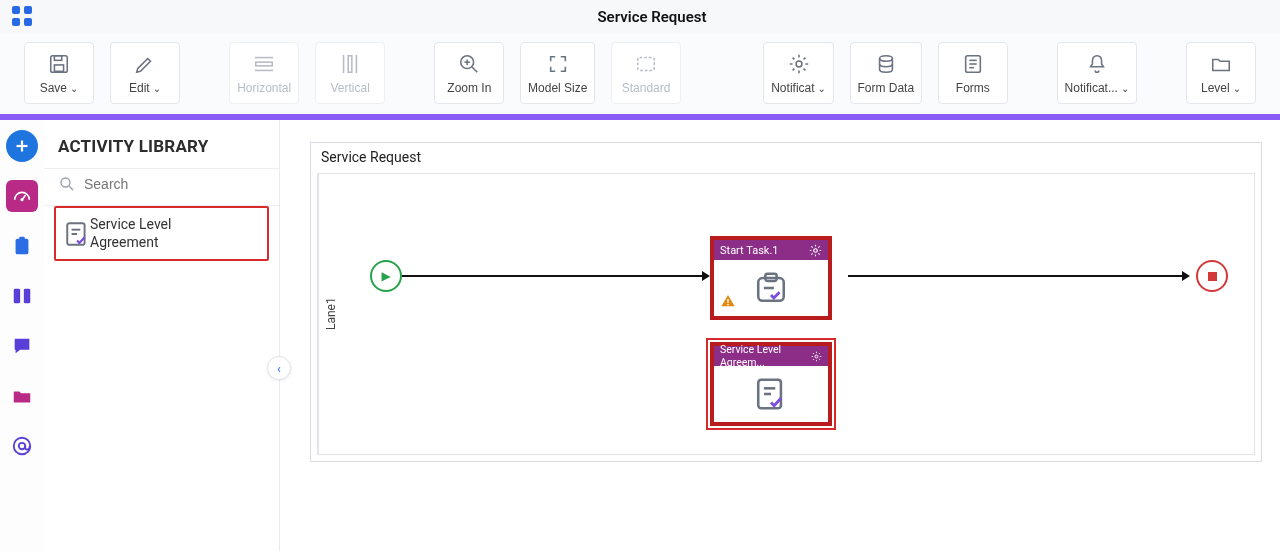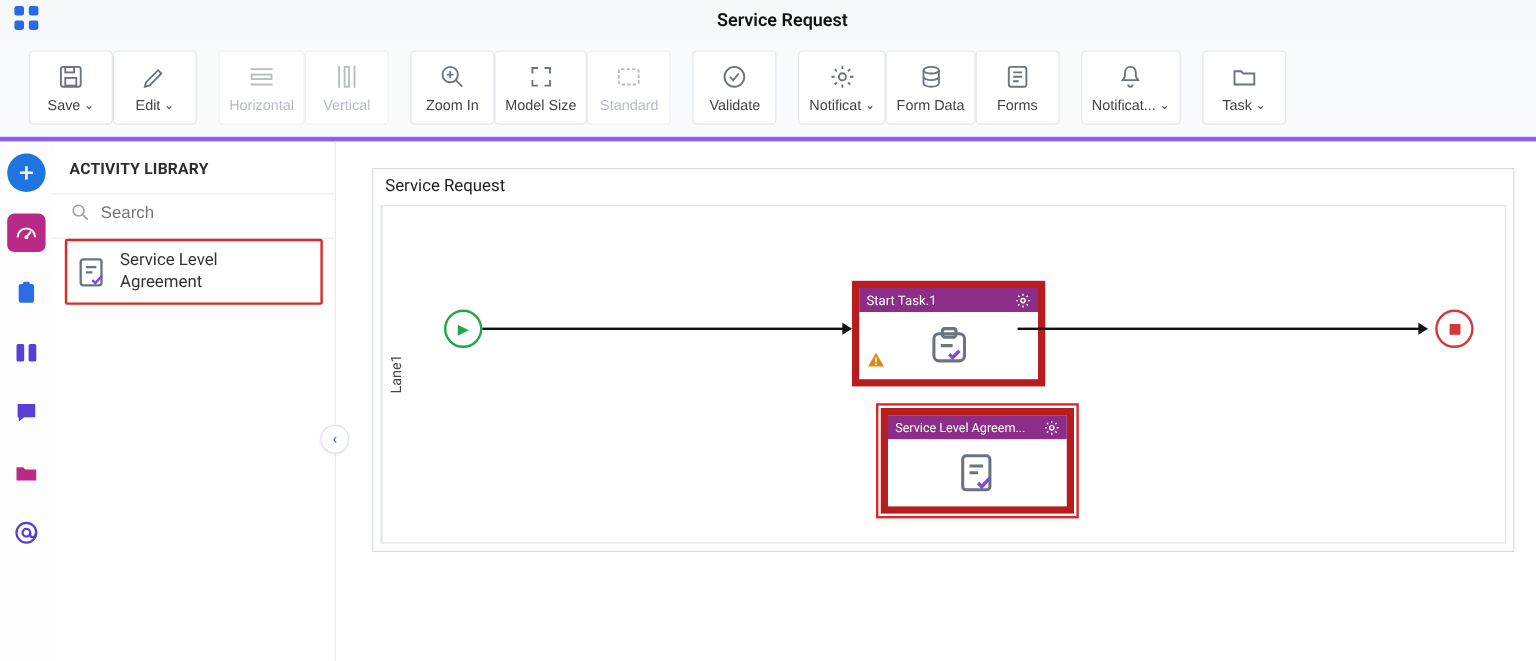--- a/index.html
+++ b/index.html
@@ -22,23 +22,23 @@
     background: #f7f8fa;
   }
   .app-logo { width: 24px; height: 24px; color: #2969e6; }
   .app-title { flex: 1; text-align: center; font-weight: 600; font-size: 15px; color: #111; }
 
   
   .toolbar {
     display: flex;
     align-items: flex-end;
     padding: 8px 24px 10px;
-    gap: 0;
+    gap: 16px;
     background: #fafbfd;
-    border-bottom: 4px solid #8b5cf6;
+    border-bottom: 6px solid #8b5cf6;
   }
   .tool-btn {
     display: flex;
     flex-direction: column;
     align-items: center;
     justify-content: center;
     min-width: 70px;
     height: 62px;
     border: 1px solid #e3e6eb;
     border-radius: 4px;
@@ -71,33 +71,32 @@
   .rail-btn { width: 32px; height: 32px; border-radius: 50%; display:flex; align-items:center; justify-content:center; cursor:pointer; }
   .rail-btn svg { width: 22px; height: 22px; }
 
   
   .panel {
     width: 236px;
     border-right: 1px solid #e9ebef;
     position: relative;
     background:#fff;
   }
-  .panel-header { font-weight: 700; font-size: 13px; color: #2d2d2d; padding: 16px 14px 12px; letter-spacing: 0.2px; }
+  .panel-header { font-weight: 700; font-size: 17px; color: #2d2d2d; padding: 16px 14px 12px; letter-spacing: 0.2px; }
   .search-row { display:flex; align-items:center; gap:8px; padding: 6px 14px 12px; color:#9aa0ac; border-top:1px solid #eceef2; border-bottom:1px solid #eceef2;}
   .search-row input { border:none; outline:none; flex:1; font-size: 14px; color:#555; background:transparent;}
   .cat-row { display:flex; align-items:center; justify-content:space-between; padding: 10px 14px 8px; font-size:14px; color:#333;}
   .cat-row .x { color:#555; cursor:pointer; font-size:15px;}
   .lib-item {
     margin: 0 10px;
     border: 2px solid #d82a2a;
     border-radius: 2px;
     padding: 8px 8px;
     display:flex;
     align-items:center;
-    gap: 10px;
     cursor: grab;
   }
   .lib-item .txt { font-size: 14px; color:#333; line-height:1.25;}
   .collapse-btn {
     position:absolute;
     right:-12px;
     top:236px;
     width:24px; height:24px;
     border-radius:50%;
     background:#fff;
@@ -133,26 +132,26 @@
 
   .node-start { position:absolute; left:52px; top:86px; width:32px; height:32px; border:2px solid #27a44b; border-radius:50%; display:flex; align-items:center; justify-content:center; color:#27a44b; cursor:pointer;}
   .node-end   { position:absolute; right:26px; top:86px; width:32px; height:32px; border:2px solid #d23a3a; border-radius:50%; display:flex; align-items:center; justify-content:center; color:#d23a3a; cursor:pointer;}
   .node-end .sq { width:9px; height:9px; background:#d23a3a;}
 
   .flow-line { position:absolute; height:2px; background:#111; }
   .flow-arrow { position:absolute; width:0; height:0; border-top:5px solid transparent; border-bottom:5px solid transparent; border-left:8px solid #111;}
 
   .task-card {
     position:absolute;
-    width: 161px;
-    border:6px solid #b91c1c;
+    width: 122px;
+    border:4px solid #b91c1c;
     background:#fff;
     box-shadow: 0 1px 0 rgba(0,0,0,0);
   }
-  .task-card.highlight { outline: 2px solid #d82a2a; outline-offset: 2px; margin-left: 24px; }
+  .task-card.highlight { outline: 2px solid #d82a2a; outline-offset: 2px; }
   .task-head {
     background:#8c2d87;
     color:#fff;
     font-size:11px;
     display:flex; align-items:center; justify-content:space-between;
     padding: 3px 6px;
     height:20px;
   }
   .task-body { height: 56px; display:flex; align-items:center; justify-content:center; position:relative;}
   .warn { position:absolute; left:6px; bottom:4px; color:#e08a14; }
@@ -350,28 +349,20 @@
   </button>
   <button class="tool-btn disabled">
     <svg viewBox="0 0 24 24">
         <use href="#i-fit"></use>
       </svg>
     <span class="lbl">
         <span>Standard</span>
       </span>
   </button>
   <div class="tool-gap"></div>
-  <button class="tool-btn">
-    <svg viewBox="0 0 24 24" style="color:#6b7280">
-        <use href="#i-validate"></use>
-      </svg>
-    <span class="lbl">
-        <span>Validate</span>
-      </span>
-  </button>
   <div class="tool-gap"></div>
   <button class="tool-btn">
     <svg viewBox="0 0 24 24" style="color:#6b7280">
         <use href="#i-gear"></use>
       </svg>
     <span class="lbl">
         <span>Notificat</span>
         <span class="chev">⌄</span>
       </span>
   </button>
@@ -400,21 +391,21 @@
         <span>Notificat...</span>
         <span class="chev">⌄</span>
       </span>
   </button>
   <div class="tool-gap"></div>
   <button class="tool-btn">
     <svg viewBox="0 0 24 24" style="color:#6b7280">
         <use href="#i-folder"></use>
       </svg>
     <span class="lbl">
-        <span>Task</span>
+        <span>Level</span>
         <span class="chev">⌄</span>
       </span>
   </button>
 </div>
 
 <div class="main">
 
   <div class="rail">
     <div class="rail-btn" style="background:#1f75e0;color:#fff">
         <svg viewBox="0 0 24 24">

